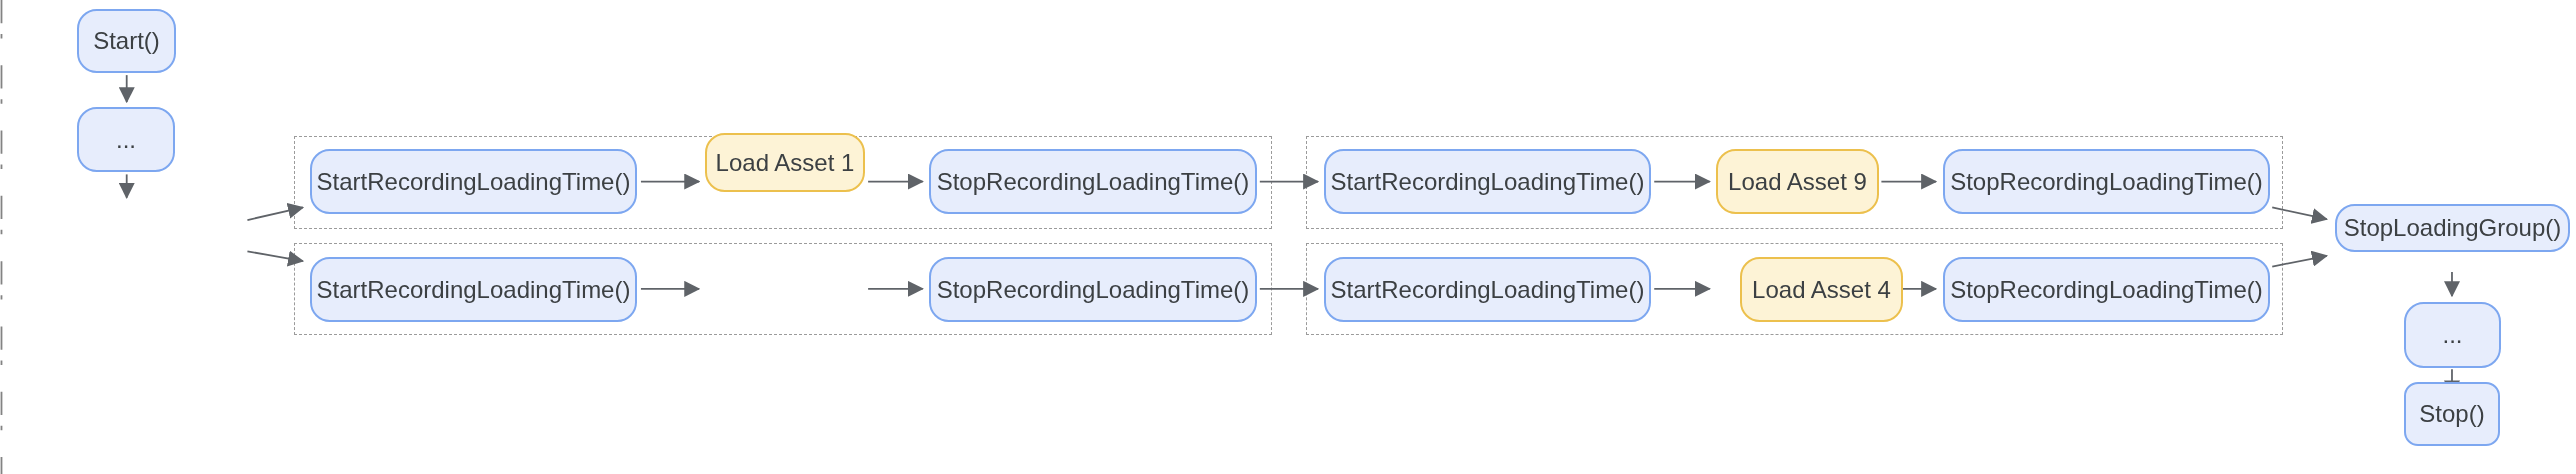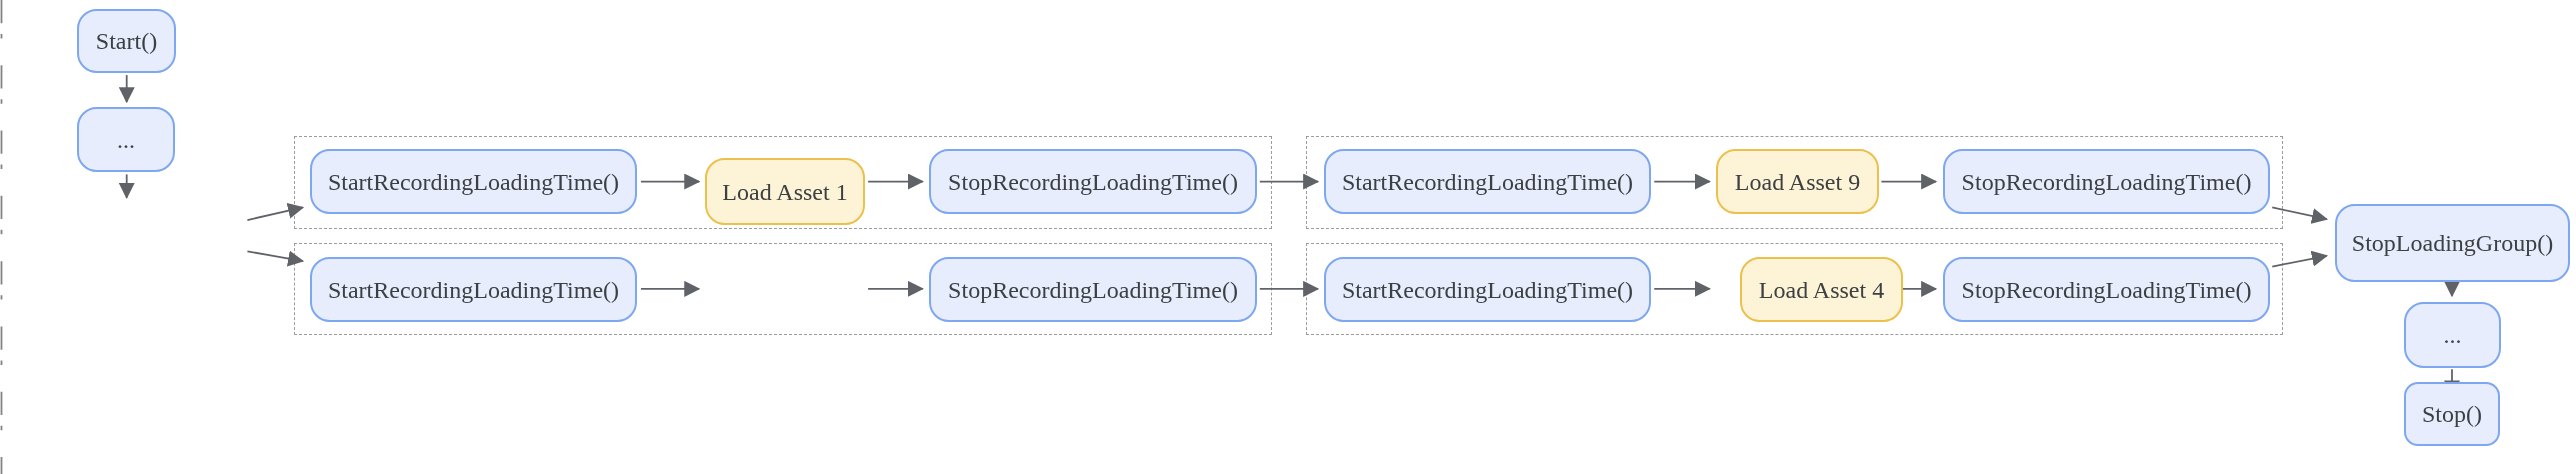--- a/index.html
+++ b/index.html
@@ -1,18 +1,18 @@
 <!DOCTYPE html>
 <html style="--node-fill: #e7edfc; --node-border: #7da7f0; --asset-fill: #fdf3d6; --asset-border: #ecc04d; --group-border: #9b9b9b; --arrow: #5f6368; --text: #3c4043;font-size:14.3px"><head>
 <meta charset="utf-8">
 <style>
   html,body{margin:0;padding:0;background:#ffffff;}
   .canvas{
     position:relative;width:2576px;height:474px;background:#ffffff;overflow:hidden;
-    font-family:Liberation Serif, serif;
+    font-family:Liberation Sans, sans-serif;
   }
   .group{
     position:absolute;border:1.8px dashed var(--group-border,#9b9b9b);
     box-sizing:border-box;background:transparent;z-index:1;
   }
   .node{
     position:absolute;display:flex;align-items:center;justify-content:center;
     border-radius:19.7px;font-size:24px;line-height:1;white-space:nowrap;
     color:var(--text,#3c4043);box-sizing:border-box;z-index:3;
   }
@@ -67,34 +67,34 @@
     <line x1="2741" y1="304" x2="2741" y2="331" marker-end="url(#ah)"></line>
     <line x1="2741" y1="413" x2="2741" y2="442" marker-end="url(#ah)"></line>
   </svg>
 
   <div class="node blue" style="left:77px;top:9px;width:99px;height:64px;">Start()</div>
 
   <div class="node blue" style="left:77px;top:107px;width:98px;height:65px;">...</div>
 
 
   <div class="node blue" style="left:310px;top:149px;width:327px;height:65px;">StartRecordingLoadingTime()</div>
-  <div class="node yellow" style="left:705px;top:158px;width:160px;height:67px;">Load Asset 1</div>
+  <div class="node yellow" style="left:705px;top:133px;width:160px;height:59px;">Load Asset 1</div>
   <div class="node blue" style="left:929px;top:149px;width:328px;height:65px;">StopRecordingLoadingTime()</div>
 
   <div class="node blue" style="left:310px;top:257px;width:327px;height:65px;">StartRecordingLoadingTime()</div>
   <div class="node blue" style="left:929px;top:257px;width:328px;height:65px;">StopRecordingLoadingTime()</div>
 
   <div class="node blue" style="left:1324px;top:149px;width:327px;height:65px;">StartRecordingLoadingTime()</div>
   <div class="node yellow" style="left:1716px;top:149px;width:163px;height:65px;">Load Asset 9</div>
   <div class="node blue" style="left:1943px;top:149px;width:327px;height:65px;">StopRecordingLoadingTime()</div>
 
   <div class="node blue" style="left:1324px;top:257px;width:327px;height:65px;">StartRecordingLoadingTime()</div>
   <div class="node yellow" style="left:1716px;top:257px;width:163px;height:65px;margin-left:24px;">Load Asset 4</div>
   <div class="node blue" style="left:1943px;top:257px;width:327px;height:65px;">StopRecordingLoadingTime()</div>
 
-  <div class="node blue" style="left:2335px;top:204px;width:235px;height:78px;">StopLoadingGroup()</div>
+  <div class="node blue" style="left:2335px;top:204px;width:235px;height:48px;">StopLoadingGroup()</div>
 
   <div class="node blue" style="left:2404px;top:302px;width:97px;height:66px;">...</div>
 
   <div class="node blue" style="left:2404px;top:382px;width:96px;height:64px;border-radius:14px;">Stop()</div>
 
 </div>
 
 
 </body></html>

